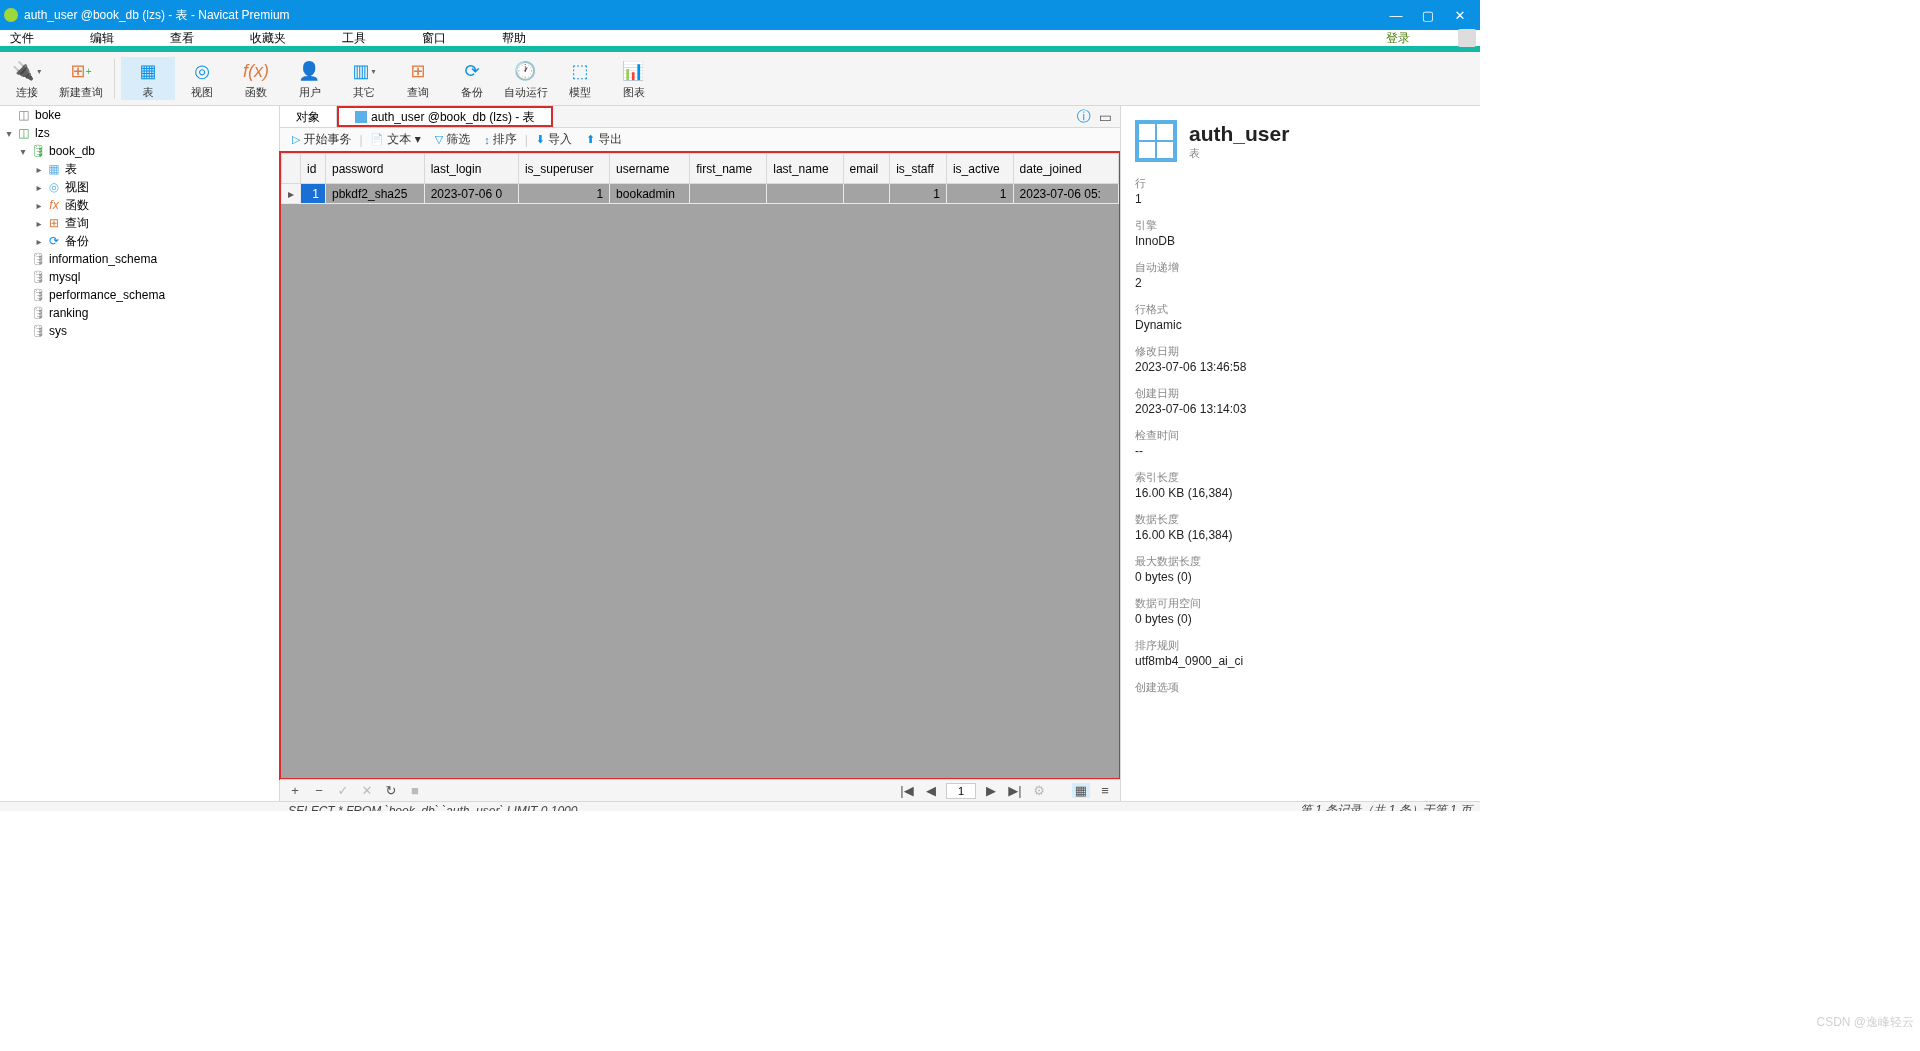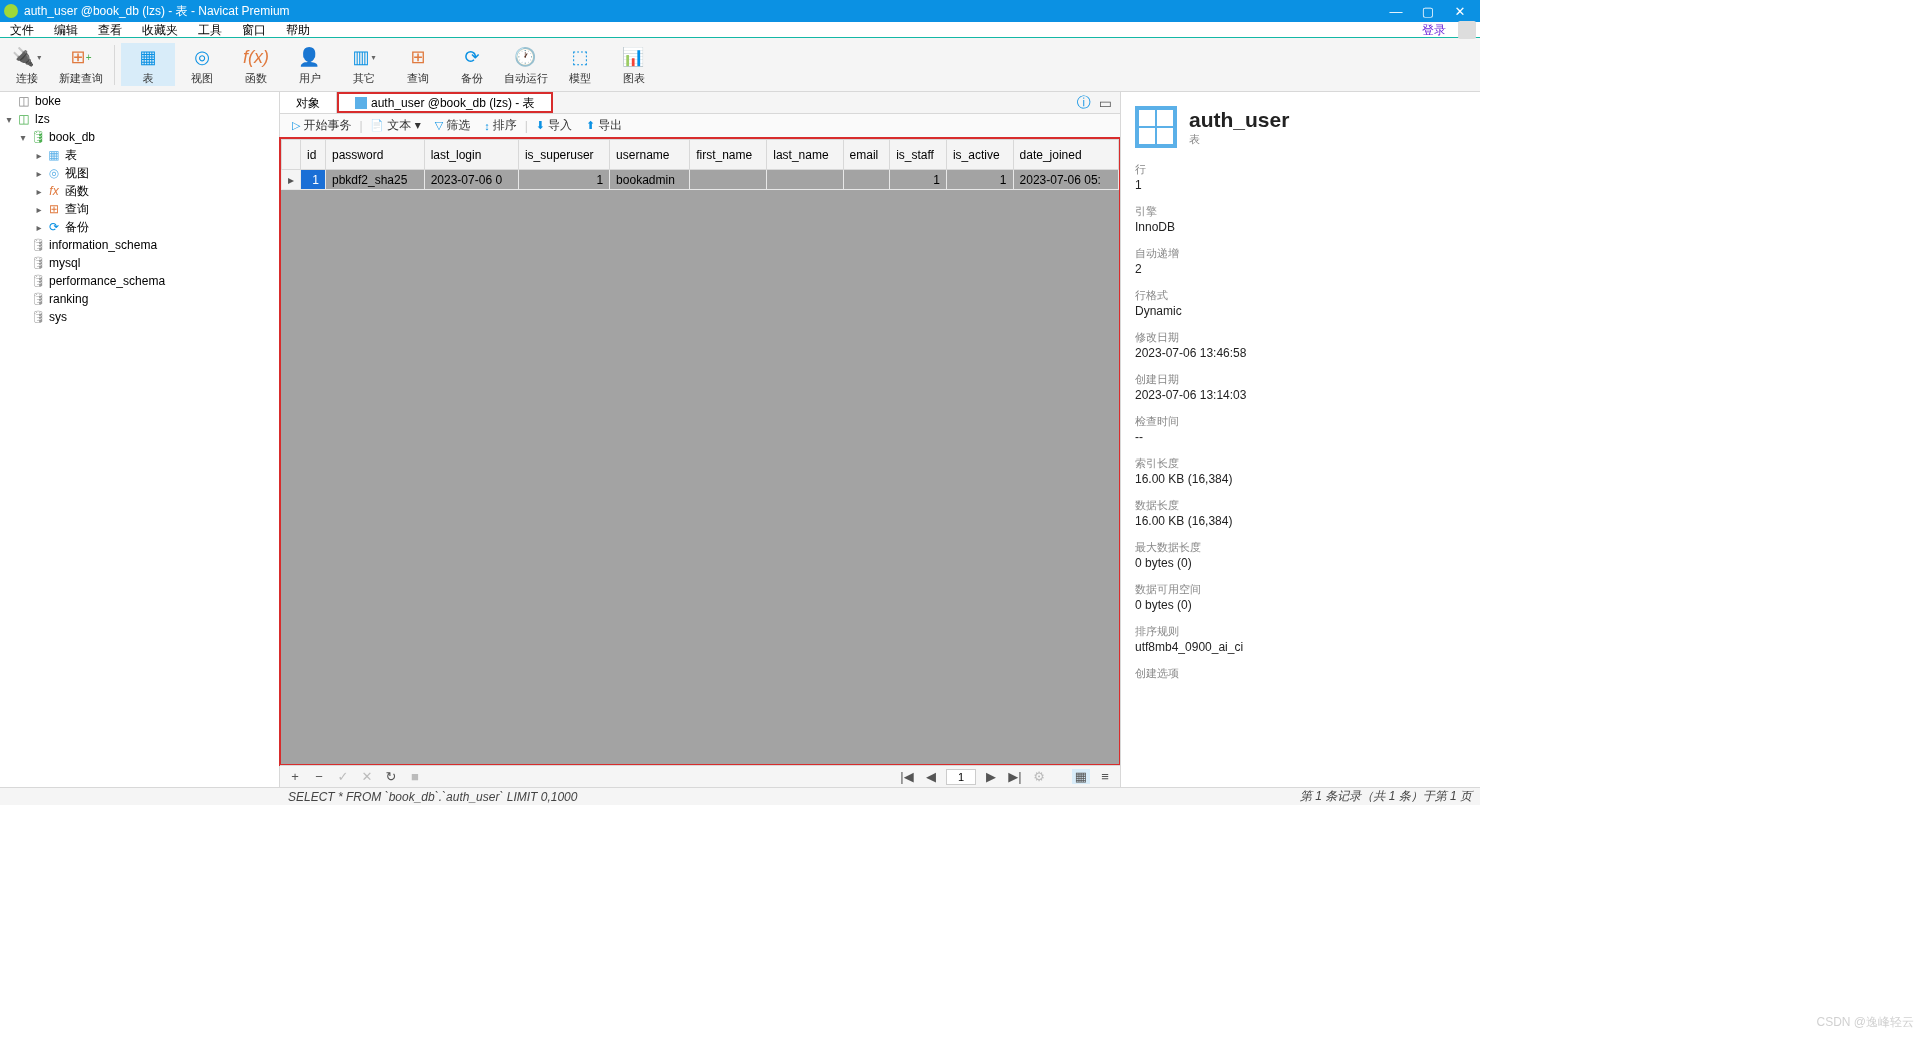--- a/index.html
+++ b/index.html
@@ -1,23 +1,23 @@
 <!DOCTYPE html>
 <html><head>
 <meta charset="utf-8">
 <style>
 * { margin: 0; padding: 0; box-sizing: border-box; font-family: "Microsoft YaHei", "Segoe UI", sans-serif; font-size: 12px; }
 body { background: #fff; overflow: hidden; width: 1480px; height: 811px; }
-.titlebar { background: #0b91e3; color: #fff; height: 22px; display: flex; align-items: center; padding: 0 4px; }
+.titlebar { background: #0b91e3; color: #fff; height: 30px; display: flex; align-items: center; padding: 0 4px; }
 .titlebar .app-icon { width: 14px; height: 14px; border-radius: 50%; background: #9fd83a; margin-right: 6px; }
 .titlebar .title { flex: 1; font-size: 12px; }
 .titlebar .win-btn { width: 32px; text-align: center; font-size: 13px; cursor: pointer; }
-.menubar { height: 16px; display: flex; align-items: center; border-bottom: 1px solid #14b8a6; }
+.menubar { height: 22px; display: flex; align-items: center; border-bottom: 6px solid #14b8a6; gap: 36px; }
 .menubar .mitem { padding: 0 10px; line-height: 22px; cursor: pointer; }
-.menubar .login { margin-left: auto; margin-right: 2px; color: #6d28d9; }
+.menubar .login { margin-left: auto; margin-right: 2px; color: #4d7c0f; }
 .menubar .avatar { width: 18px; height: 18px; background: #ddd; border-radius: 2px; margin-right: 4px; }
 .toolbar { height: 54px; display: flex; align-items: center; border-bottom: 1px solid #d8d8d8; background: #f5f5f5; }
 .toolbar .tbtn { width: 54px; text-align: center; cursor: pointer; }
 .toolbar .tbtn.active { background: #d8ecf9; }
 .toolbar .tico { height: 28px; display: flex; align-items: center; justify-content: center; font-size: 18px; position: relative; }
 .toolbar .tlabel { font-size: 11px; color: #333; }
 .toolbar .tsep { width: 1px; height: 40px; background: #d8d8d8; margin: 0 6px; }
 .toolbar .dropdown-arrow { font-size: 8px; color: #666; margin-left: 2px; }
 .body { display: flex; height: calc(100% - 22px - 22px - 54px - 18px); }
 .sidebar { width: 280px; border-right: 1px solid #d8d8d8; overflow-y: auto; background: #fff; }

